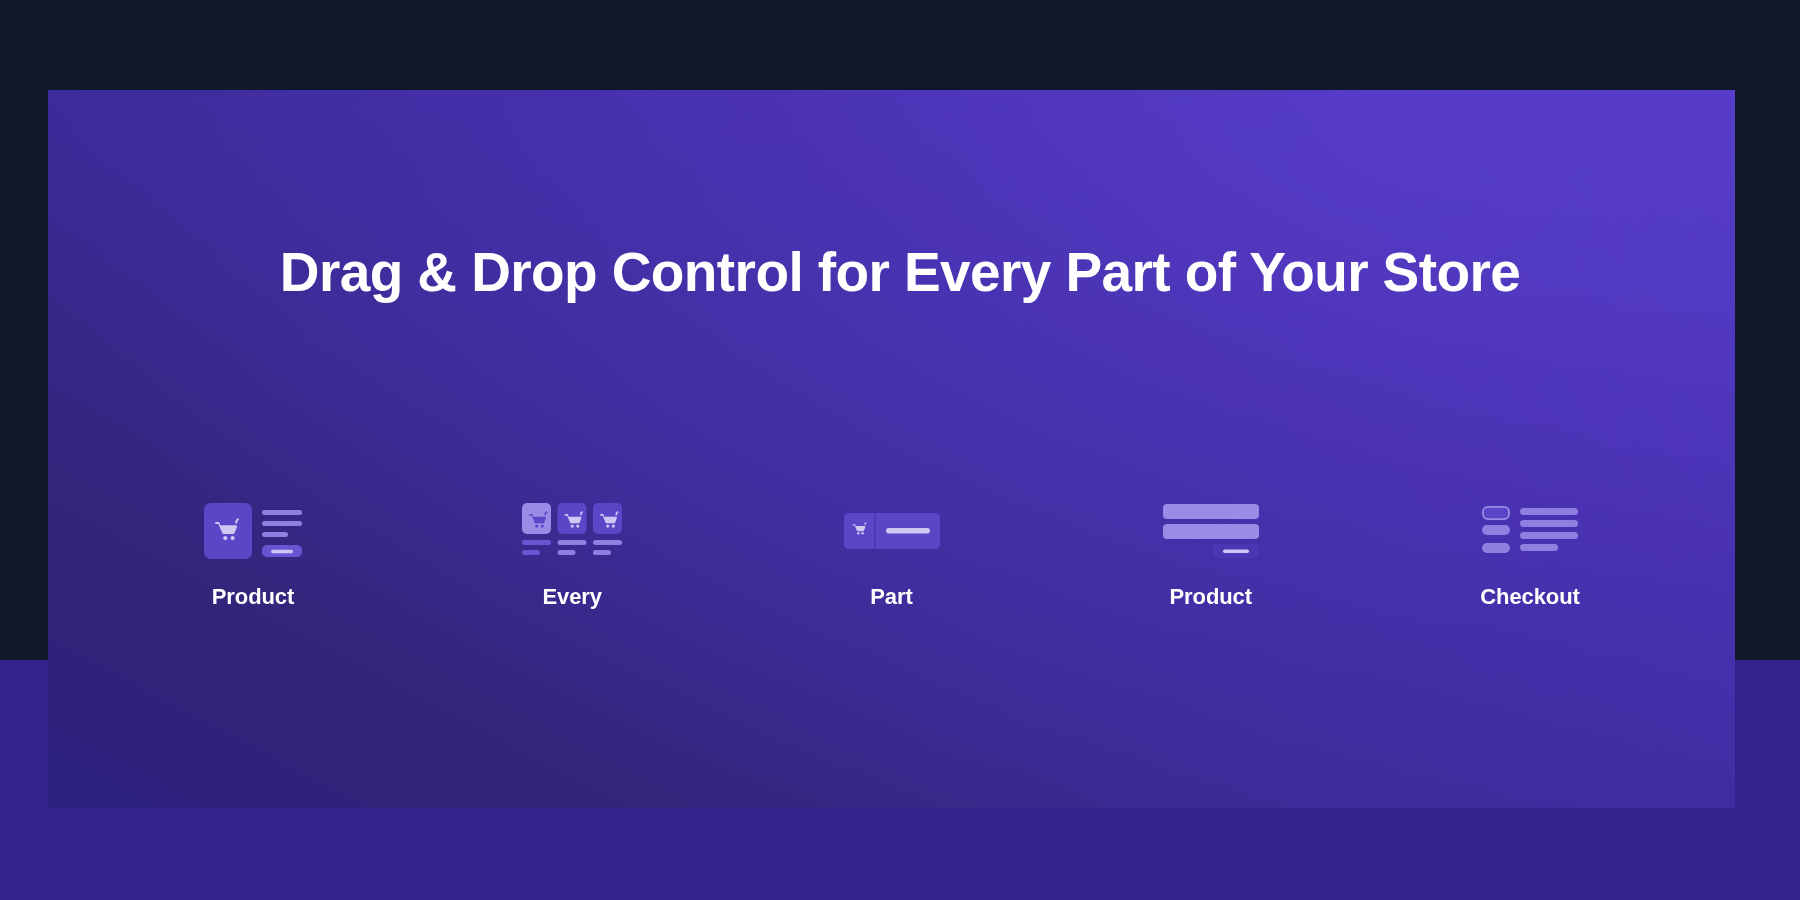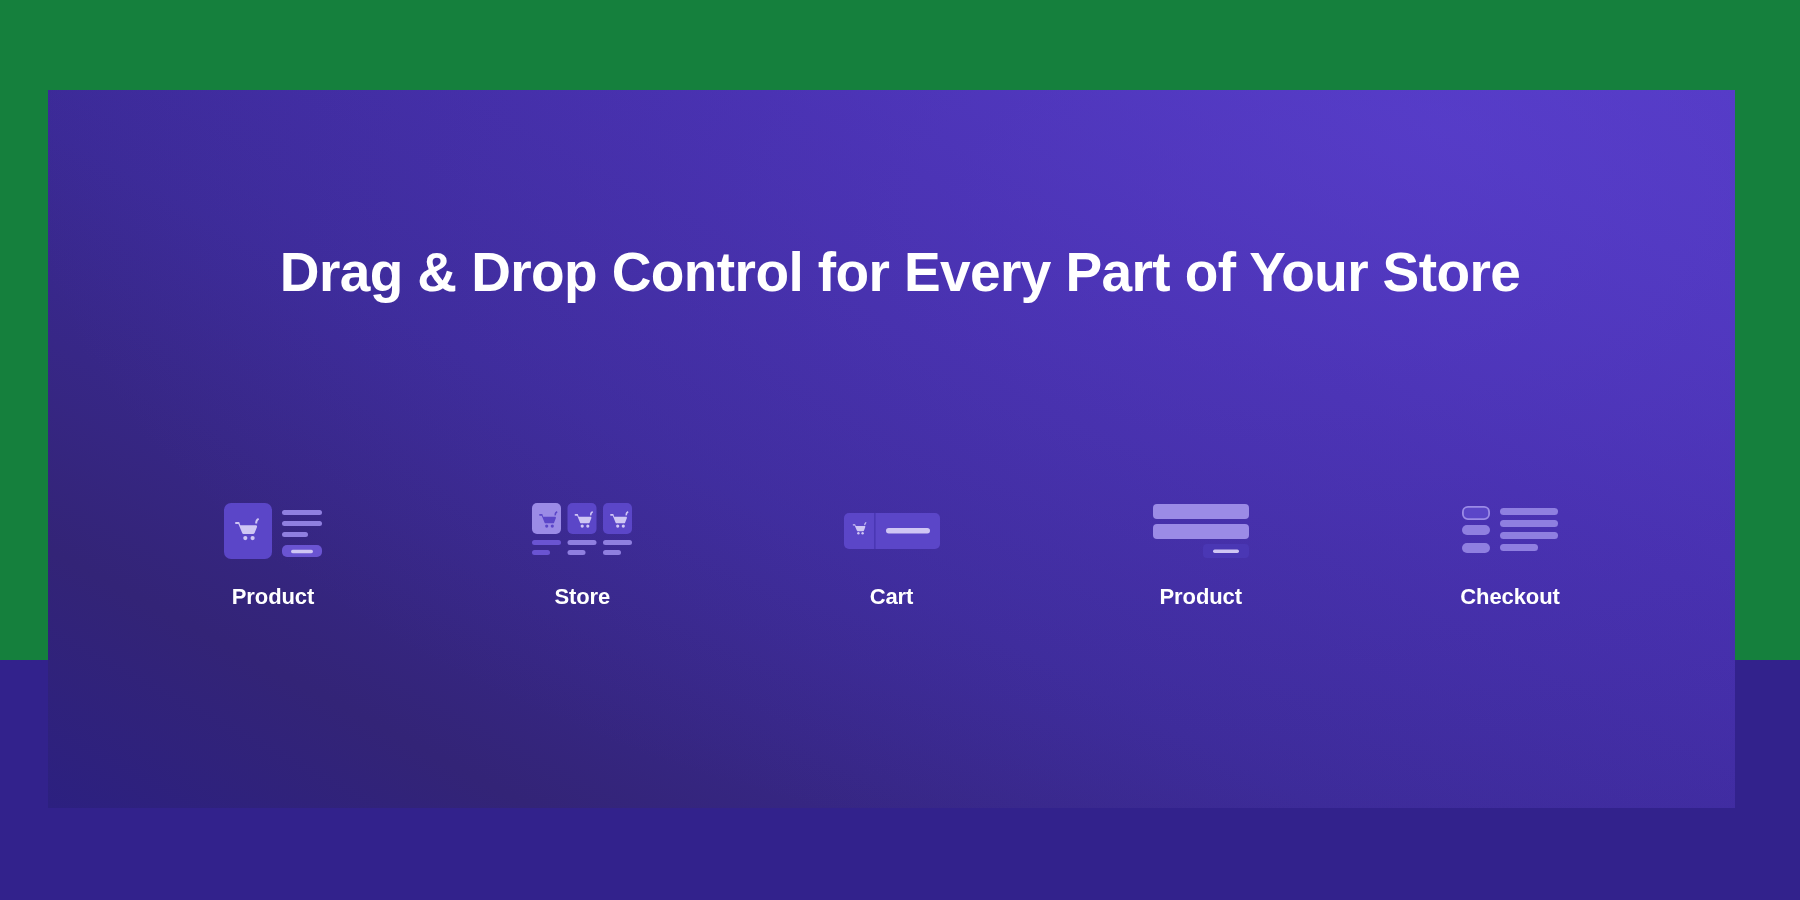--- a/index.html
+++ b/index.html
@@ -12,21 +12,21 @@
   body {
     background: #32228C;
     font-family: "Liberation Sans", sans-serif;
     -webkit-font-smoothing: antialiased;
   }
 
   #stage {
     position: relative;
     width: 1800px;
     height: 660px;
-    background: #15803d;
+    background: #0f172a;
   }
 
   
   #hero-panel {
     position: absolute;
     left: 48px;
     top: 90px;
     width: 1687px;
     height: 718px;
     background: linear-gradient(28deg, #2C2080 0%, #332477 16%, #3B2A96 42%, #432DA8 68%, #4A33B6 88%, #4E36BC 100%);
@@ -55,21 +55,21 @@
   }
 
   #feature-row {
     position: absolute;
     left: 48px;
     top: 500px;
     width: 1687px;
     display: flex;
     align-items: flex-start;
     justify-content: space-between;
-    padding: 0 100px;
+    padding: 0 80px;
     box-sizing: border-box;
   }
 
   .feature-item {
     width: 250px;
     display: flex;
     flex-direction: column;
     align-items: center;
   }
 
@@ -153,38 +153,38 @@
           <g fill="#CFC6F4" transform="translate(78.5,9.5) scale(0.40)">
             <path d="M1 4h6l2.2 6.4h29.5c1.7 0 2.9 1.7 2.3 3.3l-4.6 11.8c-.4 1-1.3 1.6-2.3 1.6H15.1c-1.1 0-2-.7-2.3-1.7L5.6 8H1a2 2 0 0 1 0-4z"></path>
             <path d="M37.5 7.2c-.4-5 1.9-9.2 6-10.7l1.5 3.4c-2.3 1-3.8 3.6-3.6 6.9z"></path>
             <circle cx="18" cy="34" r="4"></circle>
             <circle cx="32" cy="34" r="4"></circle>
           </g>
           <rect x="71" y="37" width="29" height="5" rx="2.5" fill="#8F7FE0"></rect>
           <rect x="71" y="47" width="18" height="5" rx="2.5" fill="#8F7FE0"></rect>
         </svg>
       </div>
-      <div class="feature-label">Store</div>
+      <div class="feature-label">Every</div>
     </div>
 
     <div class="feature-item">
       <div class="feature-icon">
         <svg width="96" height="36" viewBox="0 0 96 36" fill="none">
           <rect x="0" y="0" width="96" height="36" rx="5" fill="#5B46C8"></rect>
           <rect x="30" y="0" width="1.6" height="36" fill="#4A37B4"></rect>
           <g fill="#CFC6F4" transform="translate(9,10) scale(0.30)">
             <path d="M1 4h6l2.2 6.4h29.5c1.7 0 2.9 1.7 2.3 3.3l-4.6 11.8c-.4 1-1.3 1.6-2.3 1.6H15.1c-1.1 0-2-.7-2.3-1.7L5.6 8H1a2 2 0 0 1 0-4z"></path>
             <path d="M37.5 7.2c-.4-5 1.9-9.2 6-10.7l1.5 3.4c-2.3 1-3.8 3.6-3.6 6.9z"></path>
             <circle cx="18" cy="34" r="4"></circle>
             <circle cx="32" cy="34" r="4"></circle>
           </g>
           <rect x="42" y="15" width="44" height="5.5" rx="2.75" fill="#CFC6F4"></rect>
         </svg>
       </div>
-      <div class="feature-label">Cart</div>
+      <div class="feature-label">Part</div>
     </div>
 
     <div class="feature-item">
       <div class="feature-icon">
         <svg width="96" height="54" viewBox="0 0 96 54" fill="none">
           <rect x="0" y="0" width="96" height="15" rx="4" fill="#9B8BE6"></rect>
           <rect x="0" y="20" width="96" height="15" rx="4" fill="#9B8BE6"></rect>
           <rect x="50" y="40" width="46" height="14" rx="4" fill="#4A37B4"></rect>
           <rect x="60" y="45.5" width="26" height="3.4" rx="1.7" fill="#CFC6F4"></rect>
         </svg>

